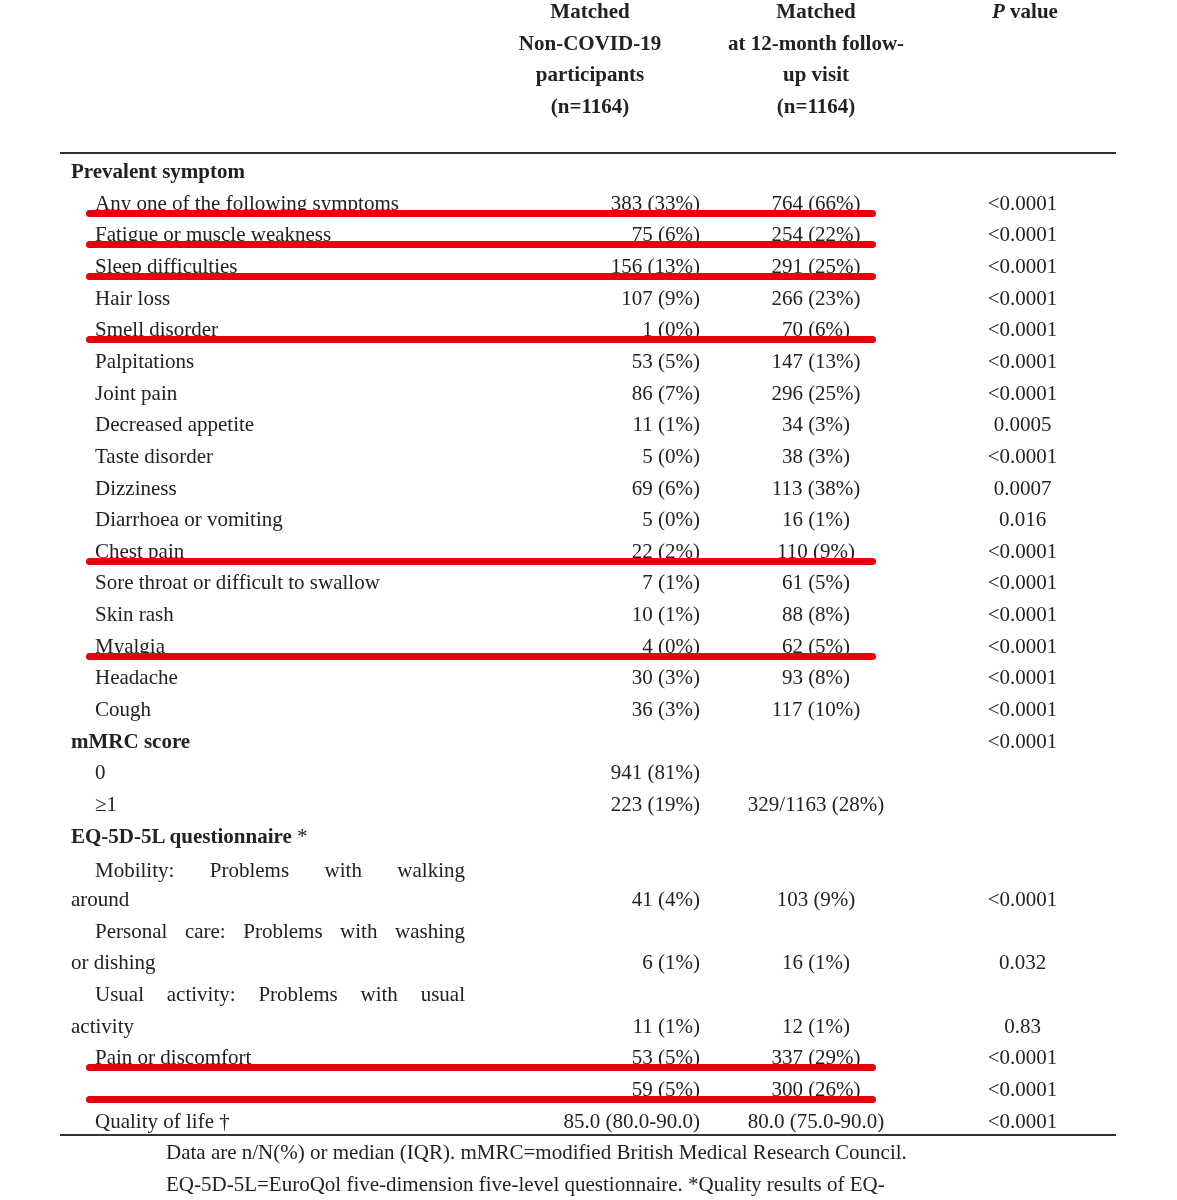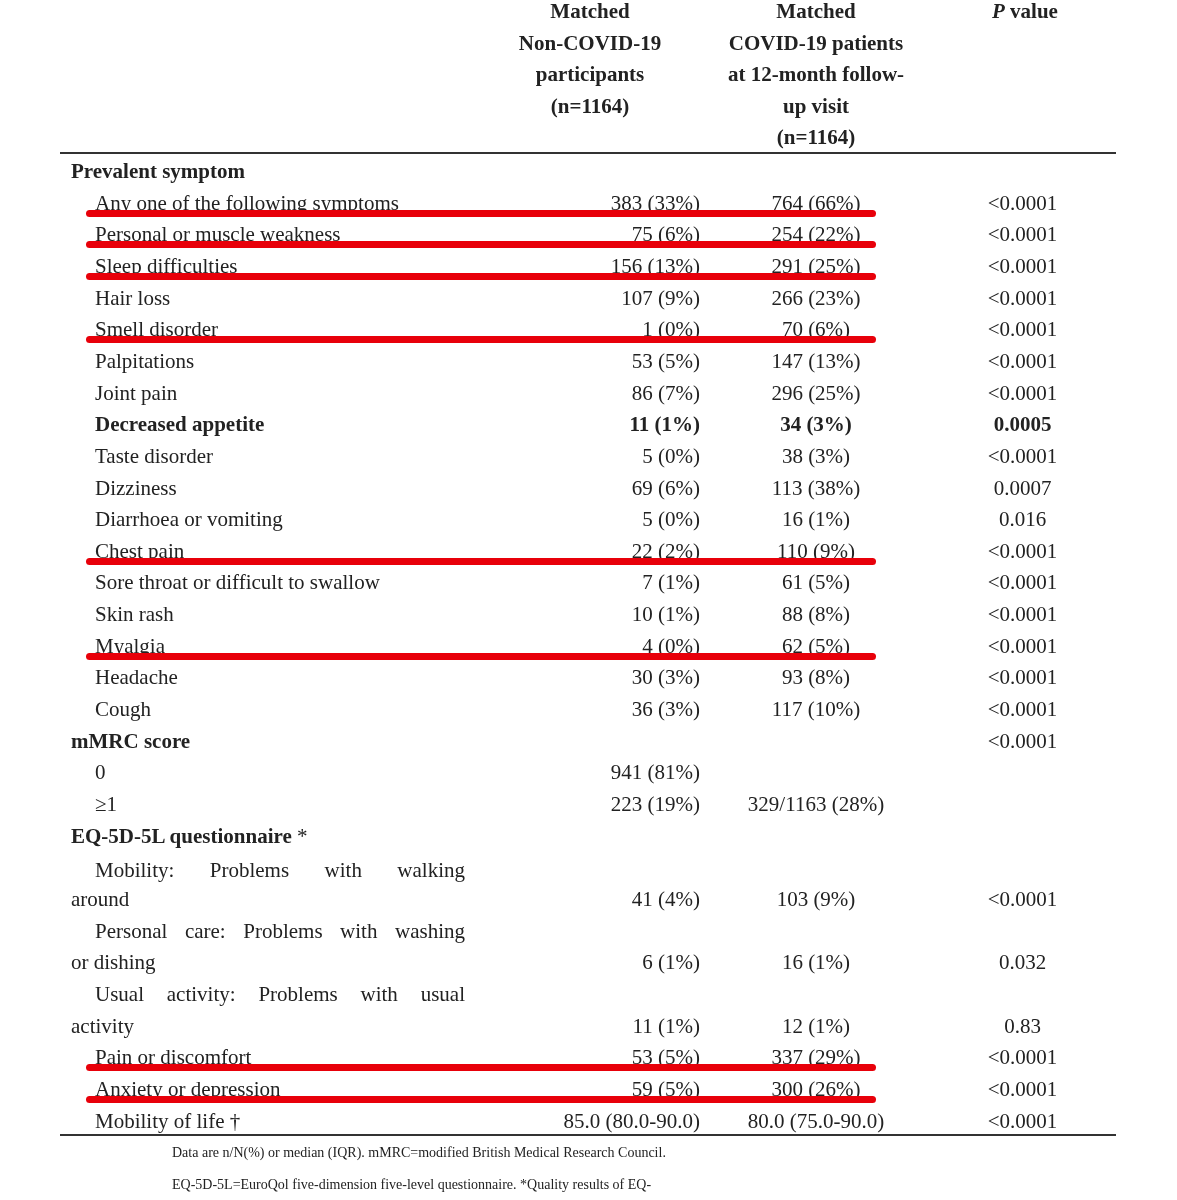--- a/index.html
+++ b/index.html
@@ -14,35 +14,34 @@
   .row { position:absolute; left:0; width:1094px; height:31.6px; line-height:31.6px; }
   .cell { position:absolute; top:0; white-space:nowrap; }
   .lab { left:95px; }
   .lab.sect { left:71px; font-weight:bold; }
   .lab.cont { left:71px; }
   .lab.just { left:95px; width:370px; text-align:justify; text-align-last:justify; }
   .c1 { left:500px; width:200px; text-align:right; }
   .c2 { left:700px; width:232px; text-align:center; }
   .c3 { left:950px; width:145px; text-align:center; }
   .redline { position:absolute; height:7px; background:#e8000a; border-radius:4px; }
-  .foot { position:absolute; left:172px; width:860px; line-height:31.5px; font-size:14px; }
+  .foot { position:absolute; left:166px; width:860px; line-height:31.5px; font-size:21px; }
 </style>
 </head>
 <body>
 
 <div>
   <div class="hdr hdr-c1">
     <div>Matched</div>
     <div>Non-COVID-19</div>
     <div>participants</div>
     <div>(n=1164)</div>
   </div>
   <div class="hdr hdr-c2">
     <div>Matched</div>
-    <div>COVID-19 patients</div>
     <div>at 12-month follow-</div>
     <div>up visit</div>
     <div>(n=1164)</div>
   </div>
   <div class="hdr hdr-c3">
     <i>P</i><span> value</span>
   </div>
 </div>
 
 <div class="rule" style="top:152px;"></div>
@@ -55,21 +54,21 @@
       <span class="cell c3"></span>
     </div>
     <div class="row" style="top: 187.65px;">
       <span class="cell lab">Any one of the following symptoms</span>
       <span class="cell c1">383 (33%)</span>
       <span class="cell c2">764 (66%)</span>
       <span class="cell c3">&lt;0.0001</span>
       <div class="redline" style="background: rgb(232, 0, 10); left: 86px; width: 790px; top: 22px;"></div>
     </div>
     <div class="row" style="top: 219.3px;">
-      <span class="cell lab">Personal or muscle weakness</span>
+      <span class="cell lab">Fatigue or muscle weakness</span>
       <span class="cell c1">75 (6%)</span>
       <span class="cell c2">254 (22%)</span>
       <span class="cell c3">&lt;0.0001</span>
       <div class="redline" style="background: rgb(232, 0, 10); left: 86px; width: 790px; top: 22px;"></div>
     </div>
     <div class="row" style="top: 250.95px;">
       <span class="cell lab">Sleep difficulties</span>
       <span class="cell c1">156 (13%)</span>
       <span class="cell c2">291 (25%)</span>
       <span class="cell c3">&lt;0.0001</span>
@@ -93,21 +92,21 @@
       <span class="cell c1">53 (5%)</span>
       <span class="cell c2">147 (13%)</span>
       <span class="cell c3">&lt;0.0001</span>
     </div>
     <div class="row" style="top: 377.55px;">
       <span class="cell lab">Joint pain</span>
       <span class="cell c1">86 (7%)</span>
       <span class="cell c2">296 (25%)</span>
       <span class="cell c3">&lt;0.0001</span>
     </div>
-    <div class="row" style="top: 409.2px; font-weight: bold;">
+    <div class="row" style="top: 409.2px;">
       <span class="cell lab">Decreased appetite</span>
       <span class="cell c1">11 (1%)</span>
       <span class="cell c2">34 (3%)</span>
       <span class="cell c3">0.0005</span>
     </div>
     <div class="row" style="top: 440.85px;">
       <span class="cell lab">Taste disorder</span>
       <span class="cell c1">5 (0%)</span>
       <span class="cell c2">38 (3%)</span>
       <span class="cell c3">&lt;0.0001</span>
@@ -222,28 +221,27 @@
       <span class="cell c3">0.83</span>
     </div>
     <div class="row" style="top: 1042.2px;">
       <span class="cell lab">Pain or discomfort</span>
       <span class="cell c1">53 (5%)</span>
       <span class="cell c2">337 (29%)</span>
       <span class="cell c3">&lt;0.0001</span>
       <div class="redline" style="background: rgb(232, 0, 10); left: 86px; width: 790px; top: 22px;"></div>
     </div>
     <div class="row" style="top: 1073.85px;">
-      <span class="cell lab">Anxiety or depression</span>
       <span class="cell c1">59 (5%)</span>
       <span class="cell c2">300 (26%)</span>
       <span class="cell c3">&lt;0.0001</span>
       <div class="redline" style="background: rgb(232, 0, 10); left: 86px; width: 790px; top: 22px;"></div>
     </div>
     <div class="row" style="top: 1105.5px;">
-      <span class="cell lab">Mobility of life †</span>
+      <span class="cell lab">Quality of life †</span>
       <span class="cell c1">85.0 (80.0-90.0)</span>
       <span class="cell c2">80.0 (75.0-90.0)</span>
       <span class="cell c3">&lt;0.0001</span>
     </div>
   </div>
 
 <div class="rule" style="top:1134px;"></div>
 
 <div class="foot" style="top:1137px;">
   <div>Data are n/N(%) or median (IQR). mMRC=modified British Medical Research Council.</div>

